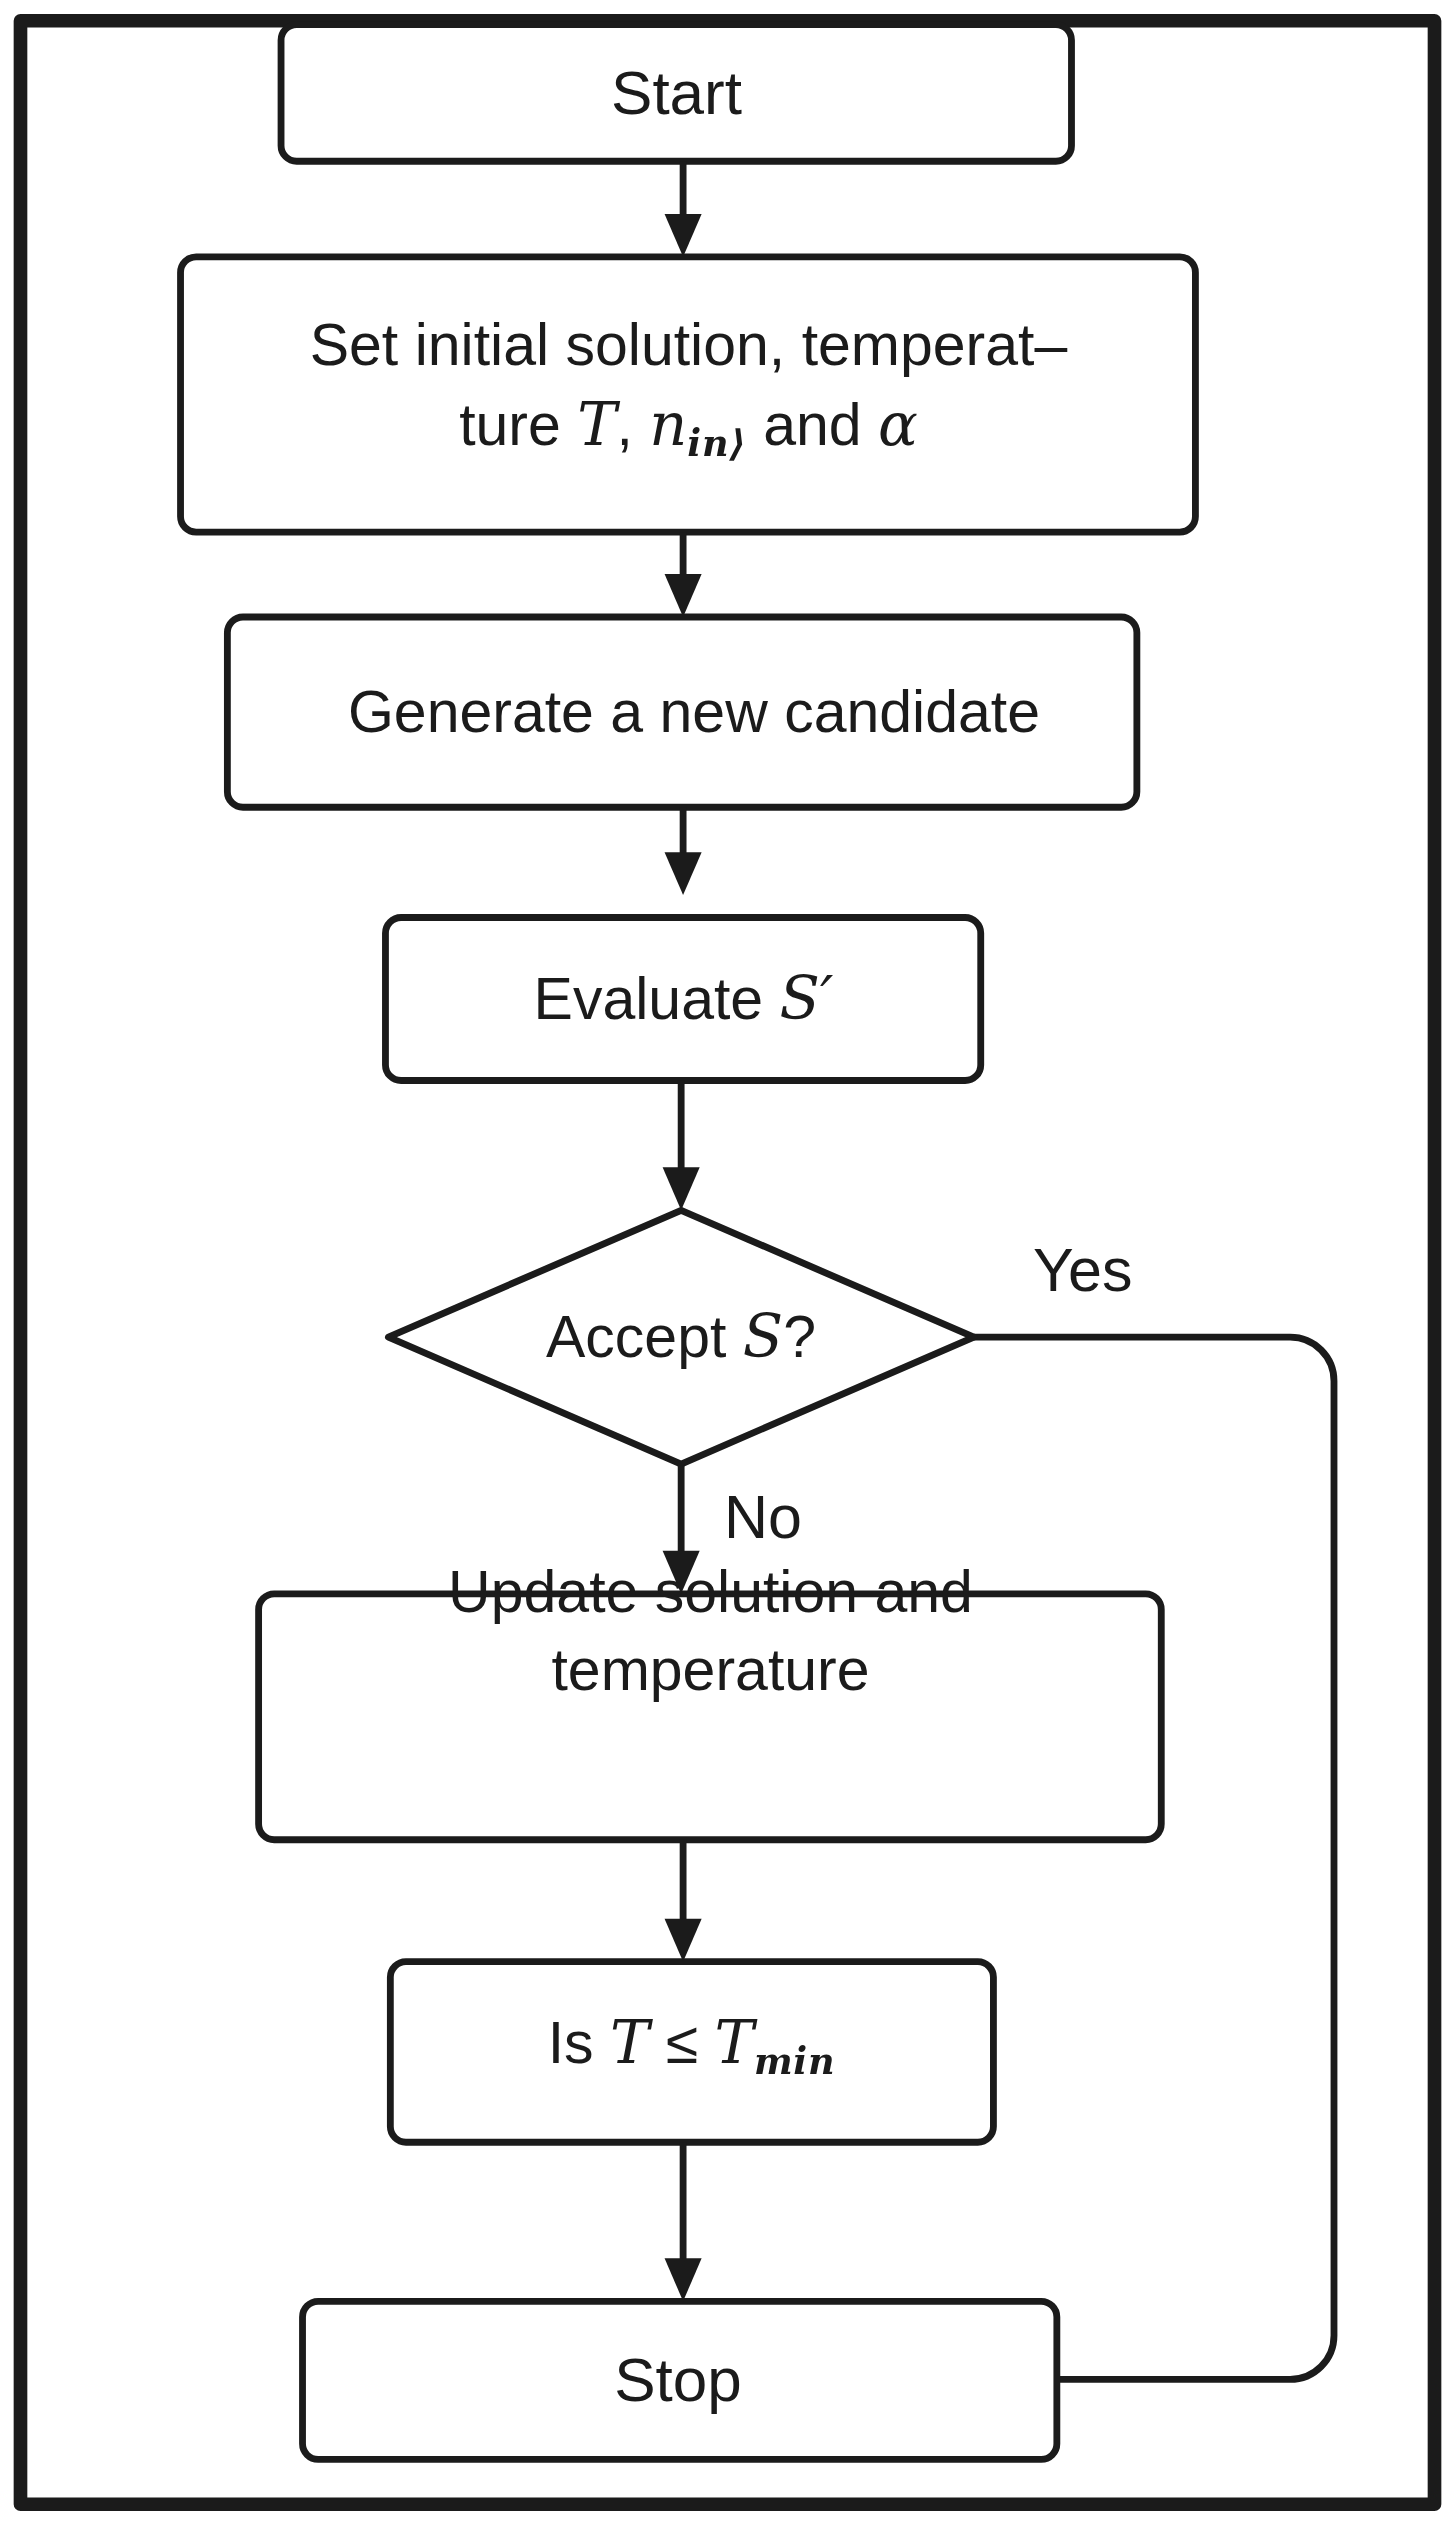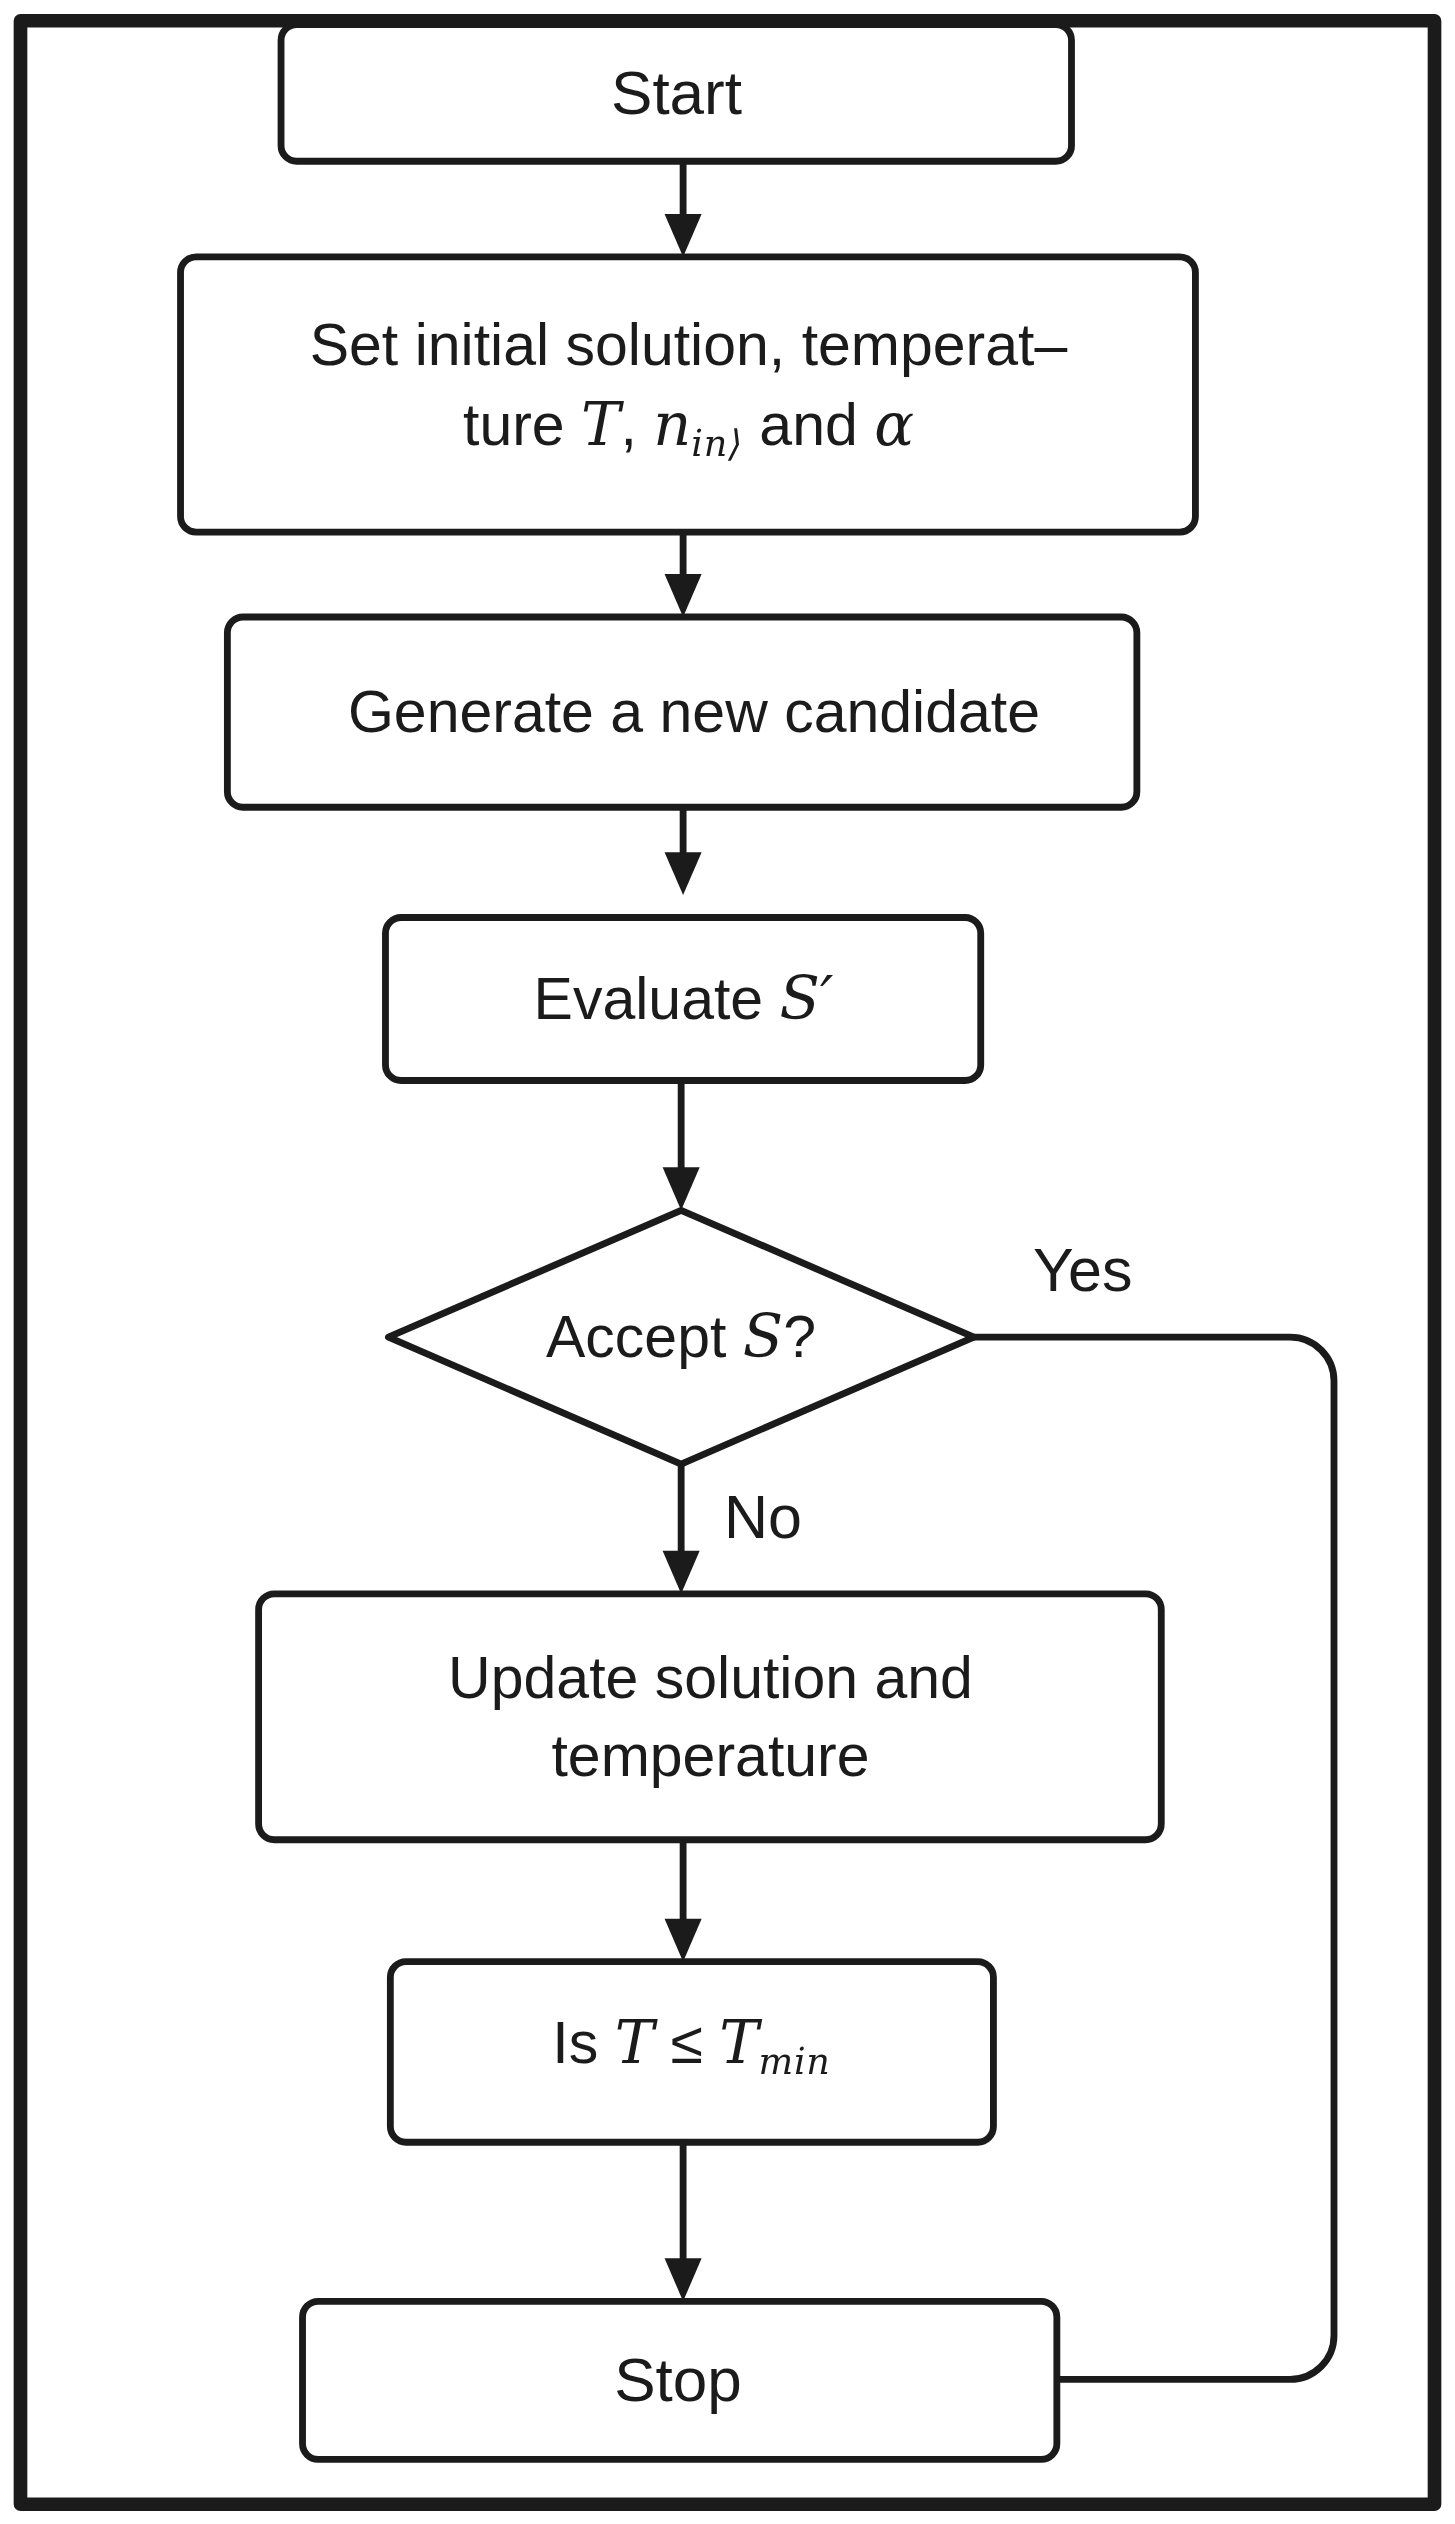--- a/index.html
+++ b/index.html
@@ -28,20 +28,21 @@
   }
   .label.big { font-size: 62px; }
   .math {
     font-family: "DejaVu Serif", serif;
     font-style: italic;
   }
   .sub {
     font-size: 0.62em;
     vertical-align: -0.30em;
     letter-spacing: 0.02em;
+    font-weight: bold;
   }
   .edge-label {
     position: absolute;
     font-size: 61px;
     color: #1b1b1b;
     white-space: nowrap;
   }
 </style>
 </head>
 <body>
@@ -105,21 +106,21 @@
       <span>Evaluate </span><span class="math">S</span><span class="math">′</span>
     </span>
   </div>
 
   <div class="label" style="left:388px; top:1210px; width:586px; height:254px;">
     <span>
       <span>Accept </span><span class="math">S</span><span>?</span>
     </span>
   </div>
 
-  <div class="label" style="left:259px; top:1594px; width:903px; height:246px; line-height:78px;">
+  <div class="label" style="left:259px; top:1508px; width:903px; height:246px; line-height:78px;">
     <span>Update solution and</span>
     <span>temperature</span>
   </div>
 
   <div class="label" style="left:390px; top:1962px; width:603px; height:181px;">
     <span>
       <span>Is </span><span class="math">T</span><span> ≤ </span><span class="math">T</span><span class="math sub">min</span>
     </span>
   </div>
 

